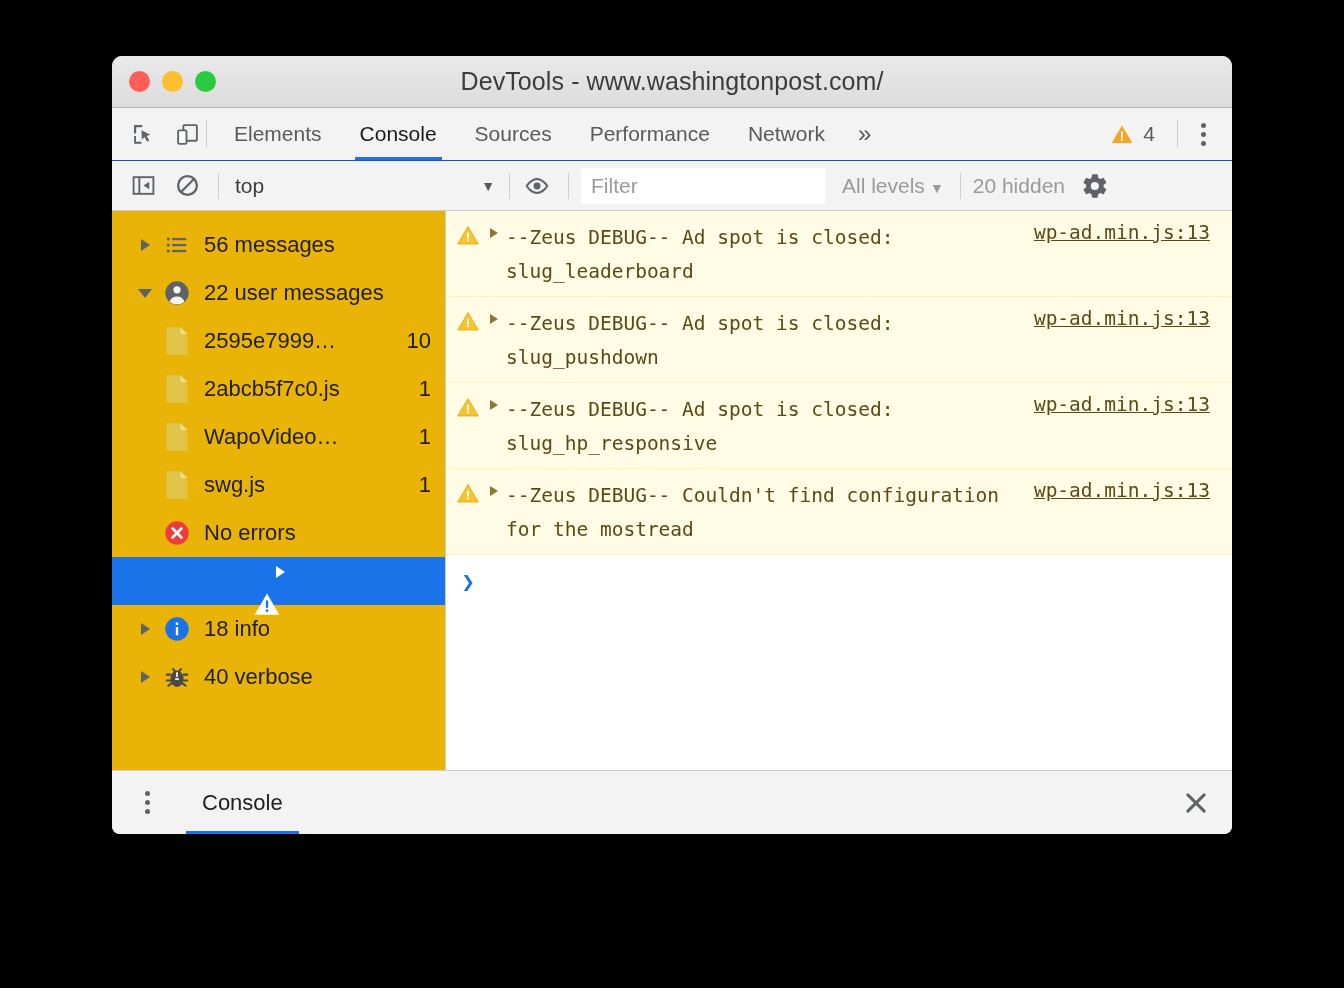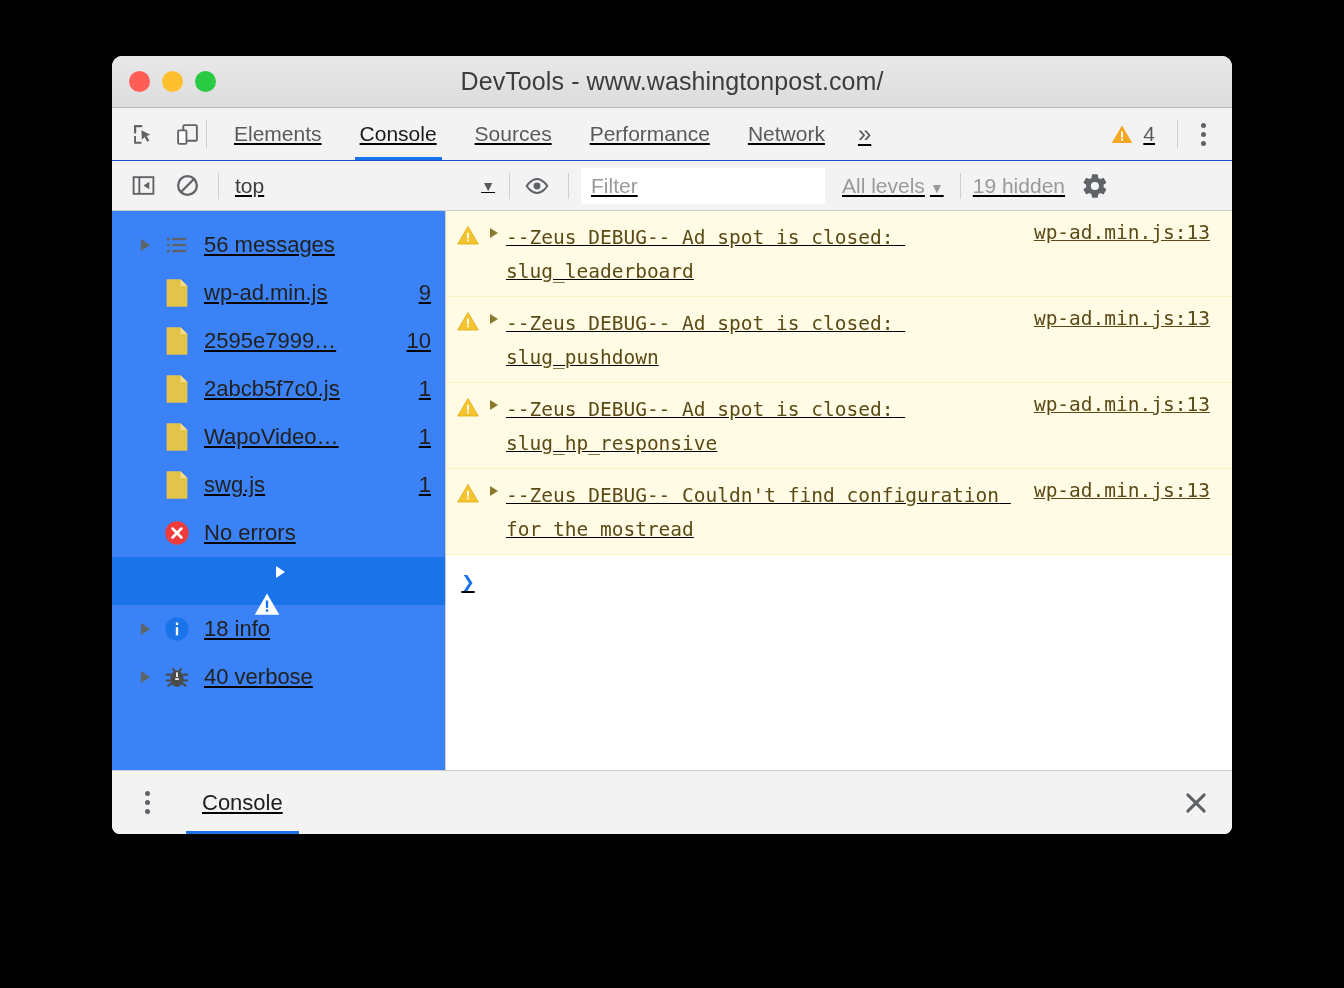--- a/index.html
+++ b/index.html
@@ -11,21 +11,20 @@
   }
   .window {
     position: absolute;
     left: 112px; top: 56px;
     width: 1120px; height: 778px;
     background: #fff;
     border-radius: 10px 10px 8px 8px;
     overflow: hidden;
     display: flex;
     flex-direction: column;
-    text-decoration: underline;
   }
 
   
   .titlebar {
     height: 52px;
     background: linear-gradient(#e9e9e9, #dcdcdc);
     border-bottom: 1px solid #b8b8b8;
     display: flex;
     align-items: center;
     position: relative;
@@ -97,21 +96,21 @@
   .filter-input::placeholder { color: #9a9a9a; }
   .levels { font-size: 21px; color: #9a9a9a; margin-left: 17px; cursor: pointer; white-space: nowrap; }
   .levels .caret { font-size: 14px; margin-left: 5px; }
   .hidden-count { font-size: 21px; color: #9a9a9a; margin-left: 0; white-space: nowrap; cursor: pointer;}
   .gear { margin-left: 16px; margin-right: 12px; cursor: pointer; display:flex; }
 
   
   .body { flex: 1; display: flex; min-height: 0; }
   .sidebar {
     width: 334px; flex: 0 0 334px;
-    background: #3b82f6;
+    background: #eab308;
     border-right: 1px solid #cdcdcd;
     padding-top: 10px;
     overflow: hidden;
   }
   .srow {
     height: 48px; display: flex; align-items: center;
     font-size: 22px; color: #202020; cursor: pointer;
     padding-right: 14px;
   }
   .srow.selected { background: #1a73e8; color: #fff; flex-direction: column; }
@@ -269,21 +268,21 @@
         <path d="M12 5.5C6.5 5.5 2.5 12 2.5 12s4 6.5 9.5 6.5 9.5-6.5 9.5-6.5-4-6.5-9.5-6.5z" fill="none" stroke="#5f6368" stroke-width="1.8"></path>
         <circle cx="12" cy="12" r="3.2" fill="#5f6368"></circle>
       </svg>
     </div>
     <div class="ct-sep"></div>
     <input class="filter-input" value="" placeholder="Filter" style="">
     <div class="levels">
       <span>All levels</span><span class="caret">▼</span>
     </div>
     <div class="ct-sep" style="margin-left:16px"></div>
-    <div class="hidden-count">19 hidden</div>
+    <div class="hidden-count">20 hidden</div>
     <div class="gear">
       <svg width="28" height="28" viewBox="0 0 24 24">
         <path d="M19.4 13c.04-.32.06-.66.06-1s-.02-.68-.07-1l2.1-1.64c.19-.15.24-.42.12-.64l-2-3.46c-.12-.22-.39-.3-.61-.22l-2.49 1a7.3 7.3 0 0 0-1.72-1l-.38-2.65A.5.5 0 0 0 13.9 2h-4a.5.5 0 0 0-.49.42L9.03 5.07c-.63.26-1.2.6-1.73 1l-2.49-1a.5.5 0 0 0-.6.22l-2 3.46c-.13.22-.08.49.11.64L4.43 11a8.1 8.1 0 0 0 0 2l-2.11 1.65c-.19.15-.24.42-.12.64l2 3.46c.12.22.39.3.61.22l2.49-1c.52.4 1.09.74 1.72 1l.38 2.65c.03.24.24.42.49.42h4c.25 0 .46-.18.49-.42l.38-2.65c.63-.26 1.2-.6 1.72-1l2.49 1c.23.08.5 0 .61-.22l2-3.46a.5.5 0 0 0-.12-.64L19.4 13zM11.9 15.5a3.5 3.5 0 1 1 0-7 3.5 3.5 0 0 1 0 7z" fill="#5f6368"></path>
       </svg>
     </div>
   </div>
 
   <div class="body">
 
     <div class="sidebar">
@@ -299,31 +298,35 @@
             <circle cx="4" cy="12" r="1.4" fill="#5f6368"></circle>
               <rect x="7.5" y="11" width="13" height="2.1" fill="#5f6368"></rect>
             <circle cx="4" cy="17.5" r="1.4" fill="#5f6368"></circle>
               <rect x="7.5" y="16.5" width="13" height="2.1" fill="#5f6368"></rect>
           </svg>
         </span>
         <span class="slabel">56 messages</span>
         <span class="scount"></span>
       </div>
 
-
-      <div class="srow child">
-        <span class="sicon">
-          <svg width="28" height="30" viewBox="0 0 22 26">
-            <path d="M2 1h12l6 6v18H2z" fill="#e3c44a"></path>
-            <path d="M14 1l6 6h-6z" fill="#f0dc88"></path>
-          </svg>
-        </span>
-        <span class="slabel">wp-ad.min.js</span>
-        <span class="scount">9</span>
-      </div>
+      <div class="srow">
+        <span class="twisty down">
+            <i></i>
+          </span>
+        <span class="sicon">
+          <svg width="28" height="28" viewBox="0 0 24 24">
+            <circle cx="12" cy="12" r="10" fill="#5f6368"></circle>
+            <circle cx="12" cy="9.3" r="3.1" fill="#f3f3f3"></circle>
+            <path d="M5.6 19.4a6.8 6.8 0 0 1 12.8 0 10 10 0 0 1-12.8 0z" fill="#f3f3f3"></path>
+          </svg>
+        </span>
+        <span class="slabel">22 user messages</span>
+        <span class="scount"></span>
+      </div>
+
 
       <div class="srow child">
         <span class="sicon">
           <svg width="28" height="30" viewBox="0 0 22 26">
               <path d="M2 1h12l6 6v18H2z" fill="#e3c44a"></path>
               <path d="M14 1l6 6h-6z" fill="#f0dc88"></path>
             </svg>
         </span>
         <span class="slabel">2595e7999…</span>
         <span class="scount">10</span>

